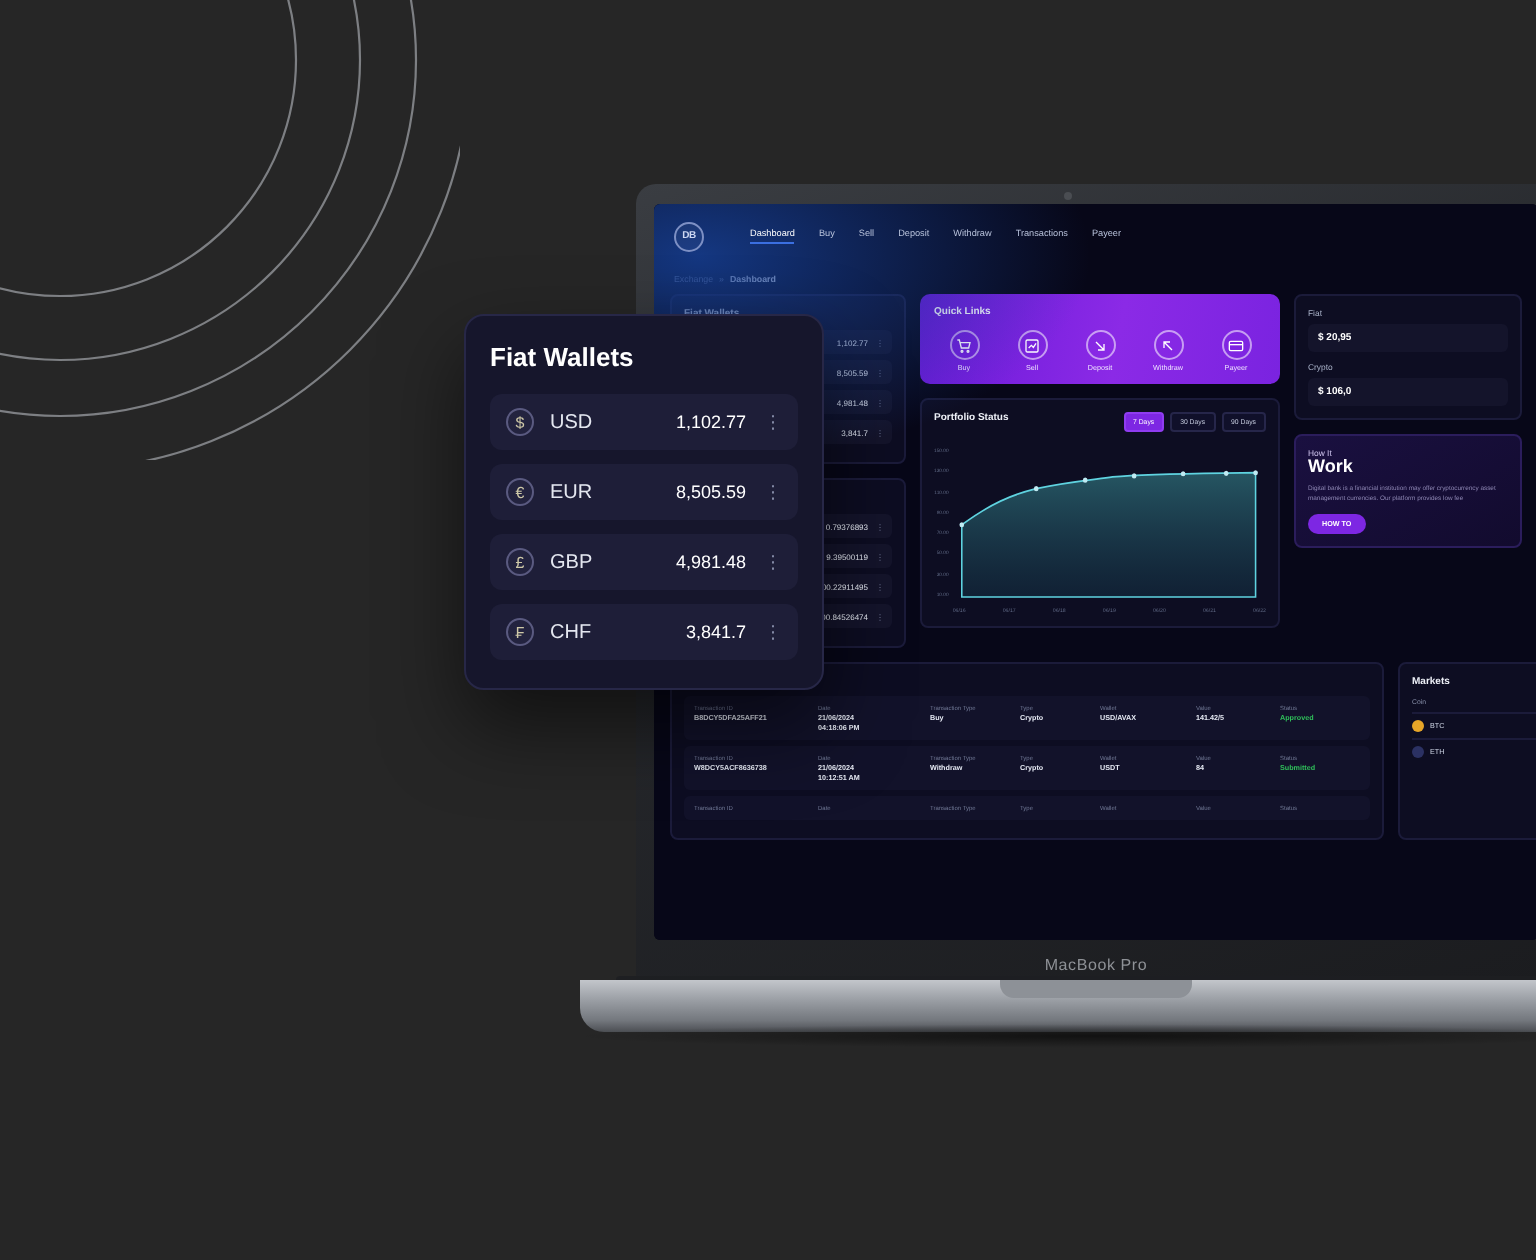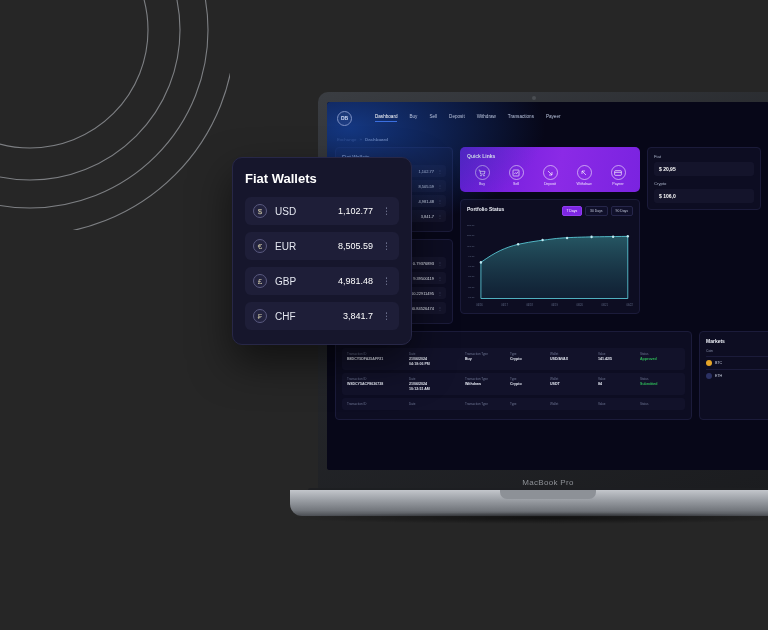--- a/index.html
+++ b/index.html
@@ -401,20 +401,26 @@
             </div>
 
             <div class="rcol">
               <div class="card">
                 <div class="bal-label">Fiat</div>
                 <div class="bal-box">$ 20,95</div>
                 <div class="bal-label" style="margin-top:5px">Crypto</div>
                 <div class="bal-box">$ 106,0</div>
               </div>
 
+              <div class="how">
+                <div class="how-k1">How It</div>
+                <div class="how-k2">Work</div>
+                <div class="how-body">Digital bank is a financial institution may offer cryptocurrency asset management currencies. Our platform provides low fee</div>
+                <div class="how-btn">HOW TO</div>
+              </div>
             </div>
           </div>
 
           <div style="display:grid; grid-template-columns: 1fr 98px; gap:7px; padding:0 8px;">
 
             <div class="tx" style="margin:7px 0 0">
               <div class="tx-title">
                 <span>Transactions</span>
                 <span class="tx-badge">↗</span>
               </div>

